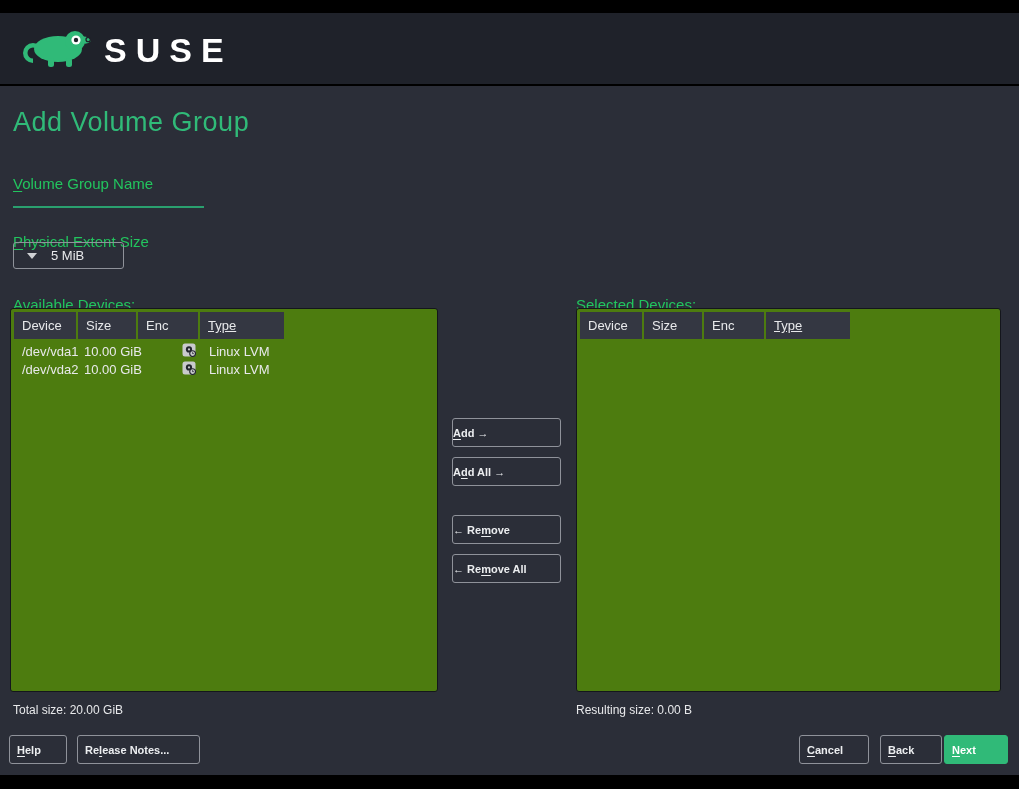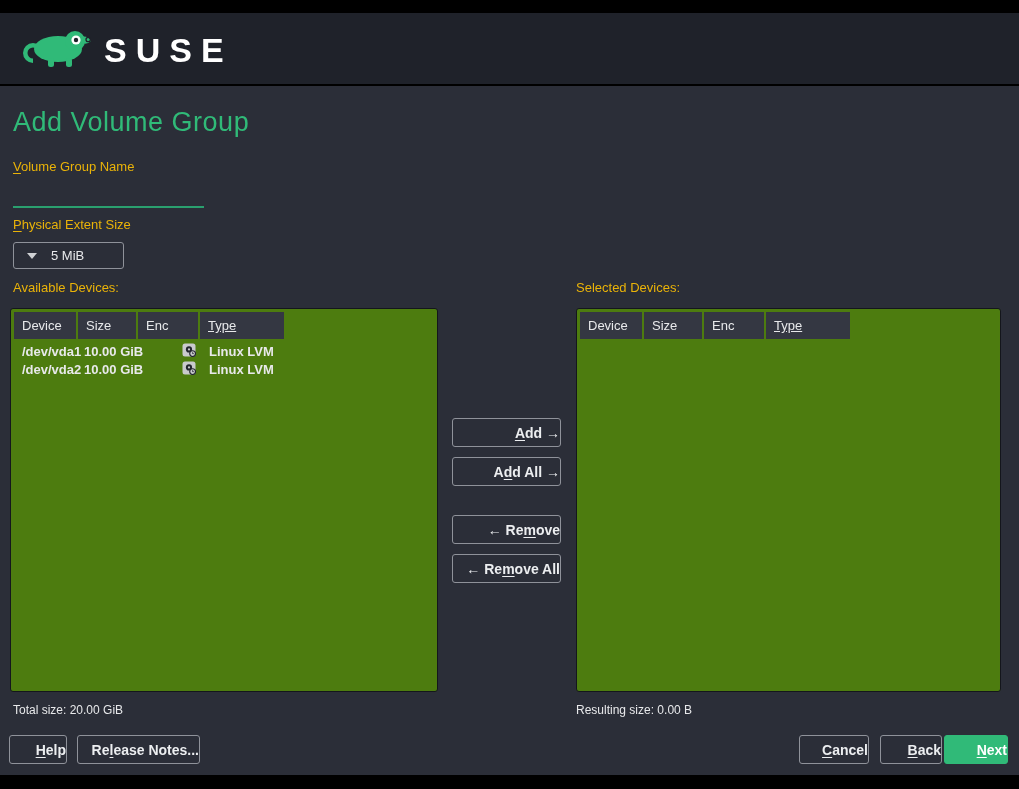--- a/index.html
+++ b/index.html
@@ -21,21 +21,21 @@
   }
   
   .main {
     position:absolute; top:86px; left:0; width:1019px; height:689px;
     background:#2b2e38; color:#e8e9eb; font-size:13px;
   }
   .page-title {
     position:absolute; left:13px; top:21px;
     font-size:27px; font-weight:400; color:#30ba78; letter-spacing:0.5px;
   }
-  .field-label { position:absolute; font-size:13px; color:#eab308; }
+  .field-label { position:absolute; font-size:15px; color:#22c55e;margin-top:16px; }
   .mn { text-decoration:underline; text-underline-offset:2px; }
   .vg-label { left:13px; top:73px; }
   .vg-input {
     position:absolute; left:13px; top:96px; width:191px; height:26px;
     background:transparent; border:none; border-bottom:2px solid #2aa06f;
     color:#e8e9eb; font-size:13px; outline:none; font-family:inherit;
   }
   .pe-label { left:13px; top:131px; }
   .pe-select {
     position:absolute; left:13px; top:156px; width:111px; height:27px;
@@ -60,34 +60,34 @@
   .devtable.right { left:576px; width:425px; }
   .thead { display:flex; gap:2px; padding:3px 0 0 3px; }
   .th {
     height:27px; line-height:27px; padding-left:8px;
     background:#343742; color:#e8e9eb; font-size:13px;
   }
   .th.c-device { width:62px; }
   .th.c-size { width:58px; }
   .th.c-enc { width:60px; }
   .th.c-type { width:84px;text-decoration:underline; }
-  .tbody { padding:3px 0 0 3px;font-weight:bold; }
+  .tbody { padding:3px 0 0 3px; }
   .tr { display:flex; height:18px; align-items:center; }
   .td { padding-left:8px; font-size:13px; color:#e8e9eb; white-space:nowrap; }
   .td.c-device { width:62px; }
   .td.c-size { width:58px; }
   .td.c-enc { width:40px; }
   .td.c-type { width:200px; display:flex; align-items:center; gap:13px; }
   
   .btn {
     position:absolute; background:transparent;
     border:1px solid #8f929a; border-radius:3px;
-    color:#eceef0; font-size:14px; font-weight:bold;
+    color:#eceef0; font-size:11px; font-weight:bold;
     font-family:inherit; cursor:pointer;
-    display:flex; align-items:center; justify-content:flex-end;
+    display:flex; align-items:center; justify-content:flex-start;
   }
   .xfer { left:452px; width:109px; height:29px; }
   .btn-add { top:332px; }
   .btn-add-all { top:371px; }
   .btn-remove { top:429px; }
   .btn-remove-all { top:468px; }
   
   .summary { position:absolute; top:617px; font-size:12px; color:#e8e9eb; }
   .sum-left { left:13px; }
   .sum-right { left:576px; }

